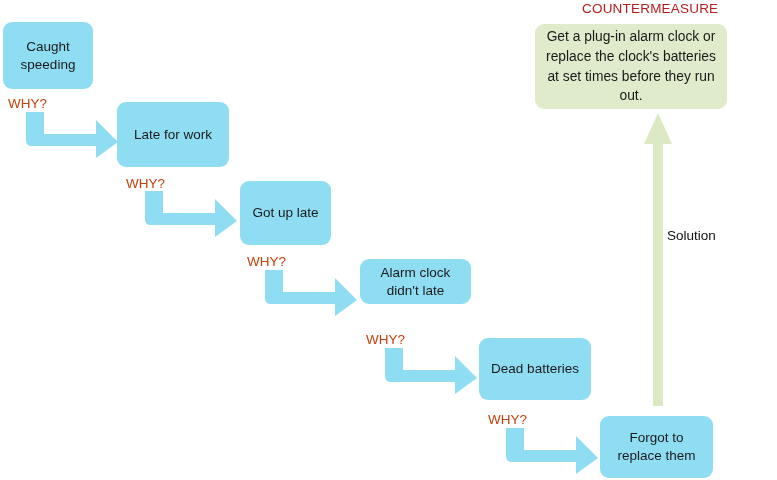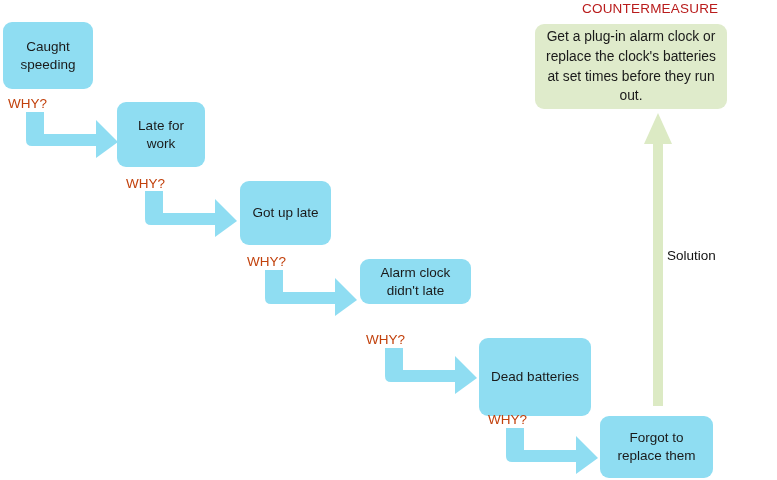--- a/index.html
+++ b/index.html
@@ -81,38 +81,38 @@
   <div class="countermeasure-box" style="left:535px; top:24px; width:192px; height:85px;">
     <span>Get a plug-in alarm clock or replace the clock's batteries at set times before they run out.</span>
   </div>
 
   <div class="solution-arrow" style="left:641px; top:112px; width:34px; height:294px;">
     <svg width="34" height="294" viewBox="0 0 34 294">
       <polygon points="17,1 31,32 22,32 22,294 12,294 12,32 3,32" fill="#DCEAC4"></polygon>
     </svg>
   </div>
 
-  <div class="solution-label" style="left:667px; top:248px;">Solution</div>
+  <div class="solution-label" style="left:667px; top:228px;">Solution</div>
 
   <div class="cause-box" style="left:3px; top:22px; width:90px; height:67px;">
     <div>
       <div>Caught</div>
       <div>speeding</div>
     </div>
   </div>
 
   <div class="why-label" style="left:8px; top:96px;">WHY?</div>
 
   <div class="elbow-arrow" style="left:24px; top:112px; width:96px; height:46px;">
     <svg width="96" height="46" viewBox="0 0 96 46">
       <path d="M2,0 L20,0 L20,22 L72,22 L72,8 L94,30 L72,46 L72,34 L8,34 Q2,34 2,28 Z" fill="#8FDDF2"></path>
     </svg>
   </div>
 
-  <div class="cause-box" style="left:117px; top:102px; width:88px; height:65px;">
+  <div class="cause-box" style="left:117px; top:102px; width:112px; height:65px;">
     <div>
       <div>Late for work</div>
     </div>
   </div>
 
   <div class="why-label" style="left:126px; top:176px;">WHY?</div>
 
   <div class="elbow-arrow" style="left:143px; top:191px; width:96px; height:46px;">
     <svg width="96" height="46" viewBox="0 0 96 46">
       <path d="M2,0 L20,0 L20,22 L72,22 L72,8 L94,30 L72,46 L72,34 L8,34 Q2,34 2,28 Z" fill="#8FDDF2"></path>
@@ -141,21 +141,21 @@
   </div>
 
   <div class="why-label" style="left:366px; top:332px;">WHY?</div>
 
   <div class="elbow-arrow" style="left:383px; top:348px; width:96px; height:46px;">
     <svg width="96" height="46" viewBox="0 0 96 46">
       <path d="M2,0 L20,0 L20,22 L72,22 L72,8 L94,30 L72,46 L72,34 L8,34 Q2,34 2,28 Z" fill="#8FDDF2"></path>
     </svg>
   </div>
 
-  <div class="cause-box" style="left:479px; top:338px; width:112px; height:78px;">
+  <div class="cause-box" style="left:479px; top:338px; width:112px; height:62px;">
     <div>
       <div>Dead batteries</div>
     </div>
   </div>
 
   <div class="why-label" style="left:488px; top:412px;">WHY?</div>
 
   <div class="elbow-arrow" style="left:504px; top:428px; width:96px; height:46px;">
     <svg width="96" height="46" viewBox="0 0 96 46">
       <path d="M2,0 L20,0 L20,22 L72,22 L72,8 L94,30 L72,46 L72,34 L8,34 Q2,34 2,28 Z" fill="#8FDDF2"></path>

